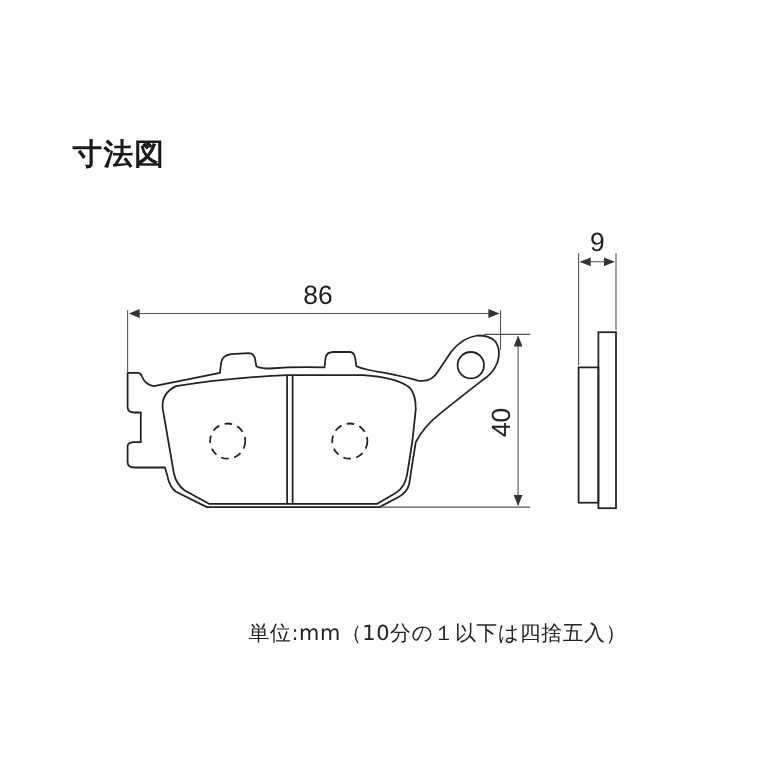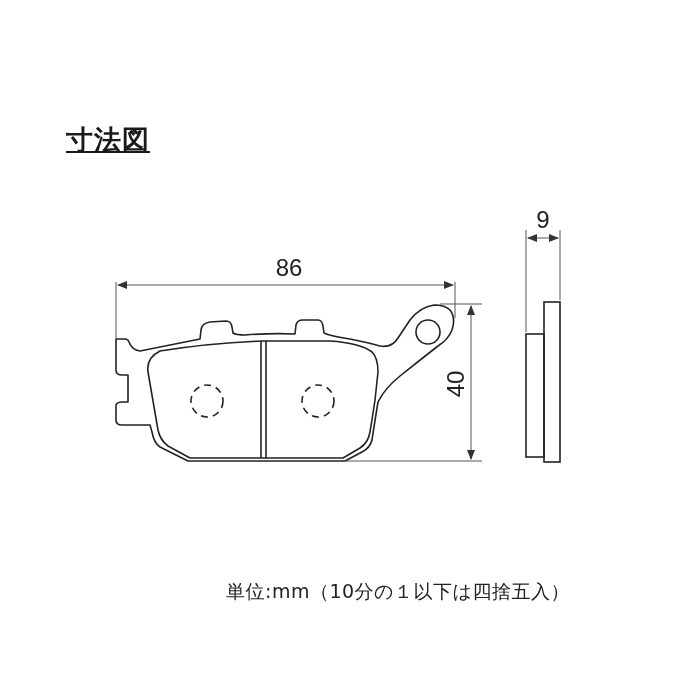--- a/index.html
+++ b/index.html
@@ -1,19 +1,19 @@
 <!DOCTYPE html>
 <html><head>
 <meta charset="utf-8">
 <style>
   html, body { margin: 0; padding: 0; background: #ffffff; }
   body { width: 700px; height: 700px; position: relative; overflow: hidden; font-family: "DejaVu Sans", sans-serif; }
-  .title { position: absolute; left: 66px; top: 122px; font-size: 27px; font-weight: bold; color: #1a1a1a; letter-spacing: 1px; text-decoration: underline; }
+  .title { position: absolute; left: 66px; top: 122px; font-size: 27px; font-weight: bold; color: #1a1a1a; letter-spacing: 1px; }
   .drawing { position: absolute; left: 0; top: 0; width: 700px; height: 700px; }
-  .footnote { position: absolute; left: 226px; top: 563px; font-size: 19px; color: #222; white-space: nowrap; letter-spacing: 0.5px; margin-top: 16px; }
+  .footnote { position: absolute; left: 226px; top: 563px; font-size: 19px; color: #222; white-space: nowrap; letter-spacing: 0.5px; }
   .dim-text { font-family: "Liberation Sans", sans-serif; font-size: 24px; fill: #222; }
 </style>
 </head>
 <body>
 
 <div class="title">寸法図</div>
 
 <svg class="drawing" viewBox="0 0 700 700" xmlns="http://www.w3.org/2000/svg">
   <defs>
     <marker id="arr" markerWidth="10" markerHeight="8" refX="9" refY="4" orient="auto-start-reverse" markerUnits="userSpaceOnUse">

